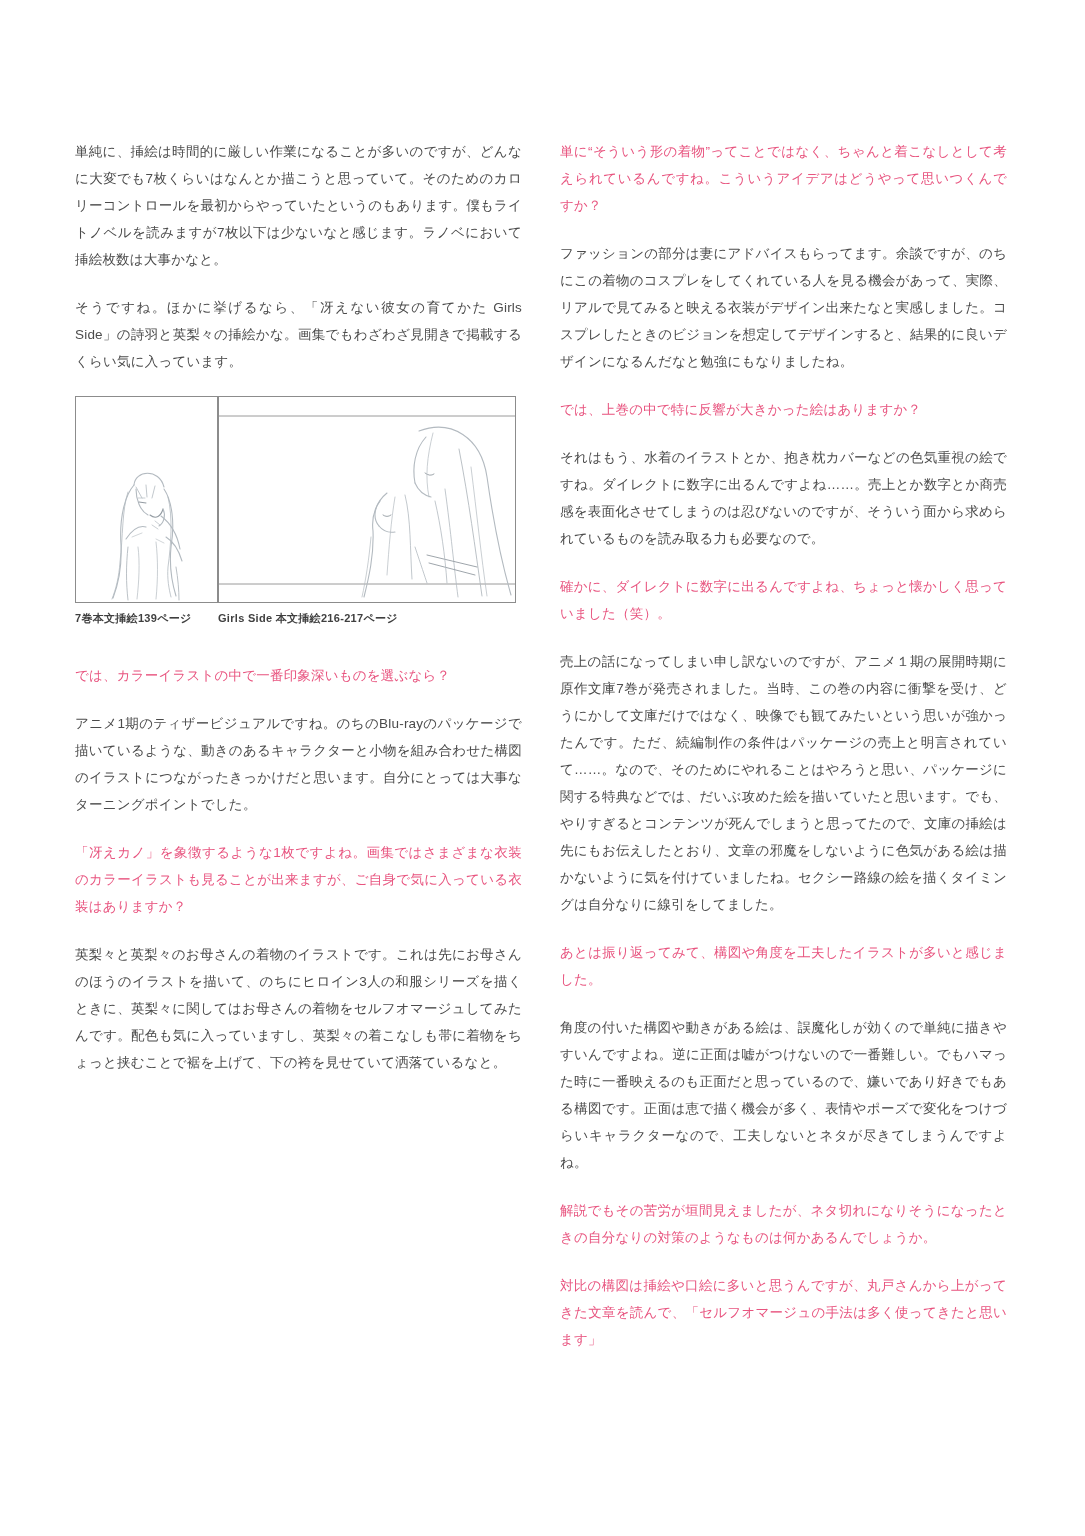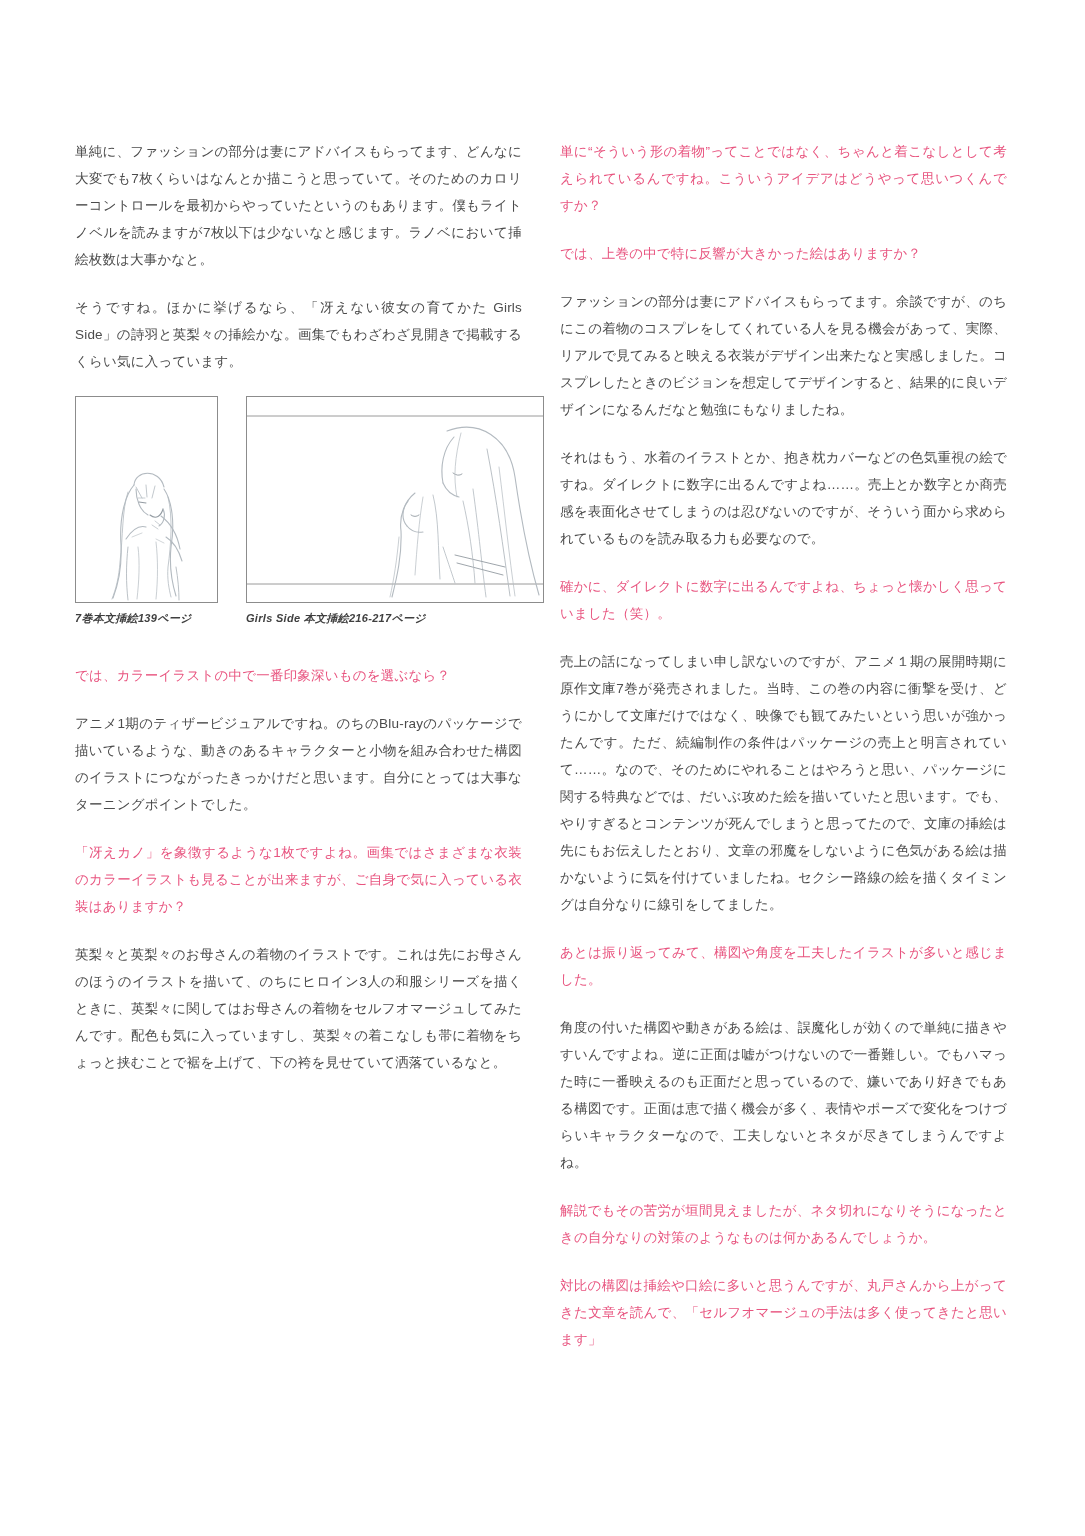--- a/index.html
+++ b/index.html
@@ -35,22 +35,21 @@
     margin:0 0 21px 0;
     text-align:justify;
     overflow-wrap:break-word;
   }
   .q{color:var(--accent-pink);}
   .a{color:var(--body-text);}
   
   .figures{
     margin:20px 0 36px 0;
     display:flex;
-    gap:28px;
-    font-style:italic;
+    gap:0;
   }
   .figure{display:flex;flex-direction:column;}
   .figure-box{
     border:1px solid var(--figure-border);
     background:#ffffff;
     box-sizing:border-box;
   }
   .figure-box svg{display:block;}
   .figure-caption{
     margin-top:8px;
@@ -60,21 +59,21 @@
     color:var(--caption-text);
   }
 </style>
 </head>
 <body>
 
 <div class="page">
   <div class="columns">
 
     <div class="col">
-      <p class="block a">単純に、ファッションの部分は妻にアドバイスもらってます、どんなに大変でも7枚くらいはなんとか描こうと思っていて。そのためのカロリーコントロールを最初からやっていたというのもあります。僕もライトノベルを読みますが7枚以下は少ないなと感じます。ラノベにおいて挿絵枚数は大事かなと。</p>
+      <p class="block a">単純に、挿絵は時間的に厳しい作業になることが多いのですが、どんなに大変でも7枚くらいはなんとか描こうと思っていて。そのためのカロリーコントロールを最初からやっていたというのもあります。僕もライトノベルを読みますが7枚以下は少ないなと感じます。ラノベにおいて挿絵枚数は大事かなと。</p>
       <p class="block a">そうですね。ほかに挙げるなら、「冴えない彼女の育てかた Girls Side」の詩羽と英梨々の挿絵かな。画集でもわざわざ見開きで掲載するくらい気に入っています。</p>
 
       <div class="figures">
         <div class="figure">
           <div class="figure-box" style="width:143px;height:207px;">
             <svg width="141" height="205" viewBox="0 0 141 205">
               <g fill="none" stroke="var(--sketch-stroke)" stroke-width="1.1" stroke-linecap="round">
 
                 <path d="M58,88 C50,97 43,118 45,148 C46,170 42,188 37,201"></path>
                 <path d="M52,95 C46,112 47,140 44,165 C43,180 40,192 36,202" stroke-width="0.8"></path>
@@ -148,22 +147,22 @@
       </div>
 
       <p class="block q">では、カラーイラストの中で一番印象深いものを選ぶなら？</p>
       <p class="block a">アニメ1期のティザービジュアルですね。のちのBlu-rayのパッケージで描いているような、動きのあるキャラクターと小物を組み合わせた構図のイラストにつながったきっかけだと思います。自分にとっては大事なターニングポイントでした。</p>
       <p class="block q">「冴えカノ」を象徴するような1枚ですよね。画集ではさまざまな衣装のカラーイラストも見ることが出来ますが、ご自身で気に入っている衣装はありますか？</p>
       <p class="block a">英梨々と英梨々のお母さんの着物のイラストです。これは先にお母さんのほうのイラストを描いて、のちにヒロイン3人の和服シリーズを描くときに、英梨々に関してはお母さんの着物をセルフオマージュしてみたんです。配色も気に入っていますし、英梨々の着こなしも帯に着物をちょっと挟むことで裾を上げて、下の袴を見せていて洒落ているなと。</p>
     </div>
 
     <div class="col">
       <p class="block q">単に“そういう形の着物”ってことではなく、ちゃんと着こなしとして考えられているんですね。こういうアイデアはどうやって思いつくんですか？</p>
+      <p class="block a">ファッションの部分は妻にアドバイスもらってます。余談ですが、のちにこの着物のコスプレをしてくれている人を見る機会があって、実際、リアルで見てみると映える衣装がデザイン出来たなと実感しました。コスプレしたときのビジョンを想定してデザインすると、結果的に良いデザインになるんだなと勉強にもなりましたね。</p>
       <p class="block q">では、上巻の中で特に反響が大きかった絵はありますか？</p>
-      <p class="block a">ファッションの部分は妻にアドバイスもらってます。余談ですが、のちにこの着物のコスプレをしてくれている人を見る機会があって、実際、リアルで見てみると映える衣装がデザイン出来たなと実感しました。コスプレしたときのビジョンを想定してデザインすると、結果的に良いデザインになるんだなと勉強にもなりましたね。</p>
       <p class="block a">それはもう、水着のイラストとか、抱き枕カバーなどの色気重視の絵ですね。ダイレクトに数字に出るんですよね……。売上とか数字とか商売感を表面化させてしまうのは忍びないのですが、そういう面から求められているものを読み取る力も必要なので。</p>
       <p class="block q">確かに、ダイレクトに数字に出るんですよね、ちょっと懐かしく思っていました（笑）。</p>
       <p class="block a">売上の話になってしまい申し訳ないのですが、アニメ１期の展開時期に原作文庫7巻が発売されました。当時、この巻の内容に衝撃を受け、どうにかして文庫だけではなく、映像でも観てみたいという思いが強かったんです。ただ、続編制作の条件はパッケージの売上と明言されていて……。なので、そのためにやれることはやろうと思い、パッケージに関する特典などでは、だいぶ攻めた絵を描いていたと思います。でも、やりすぎるとコンテンツが死んでしまうと思ってたので、文庫の挿絵は先にもお伝えしたとおり、文章の邪魔をしないように色気がある絵は描かないように気を付けていましたね。セクシー路線の絵を描くタイミングは自分なりに線引をしてました。</p>
       <p class="block q">あとは振り返ってみて、構図や角度を工夫したイラストが多いと感じました。</p>
       <p class="block a">角度の付いた構図や動きがある絵は、誤魔化しが効くので単純に描きやすいんですよね。逆に正面は嘘がつけないので一番難しい。でもハマった時に一番映えるのも正面だと思っているので、嫌いであり好きでもある構図です。正面は恵で描く機会が多く、表情やポーズで変化をつけづらいキャラクターなので、工夫しないとネタが尽きてしまうんですよね。</p>
       <p class="block q">解説でもその苦労が垣間見えましたが、ネタ切れになりそうになったときの自分なりの対策のようなものは何かあるんでしょうか。</p>
       <p class="block q">対比の構図は挿絵や口絵に多いと思うんですが、丸戸さんから上がってきた文章を読んで、「セルフオマージュの手法は多く使ってきたと思います」</p>
     </div>
 
   </div>

